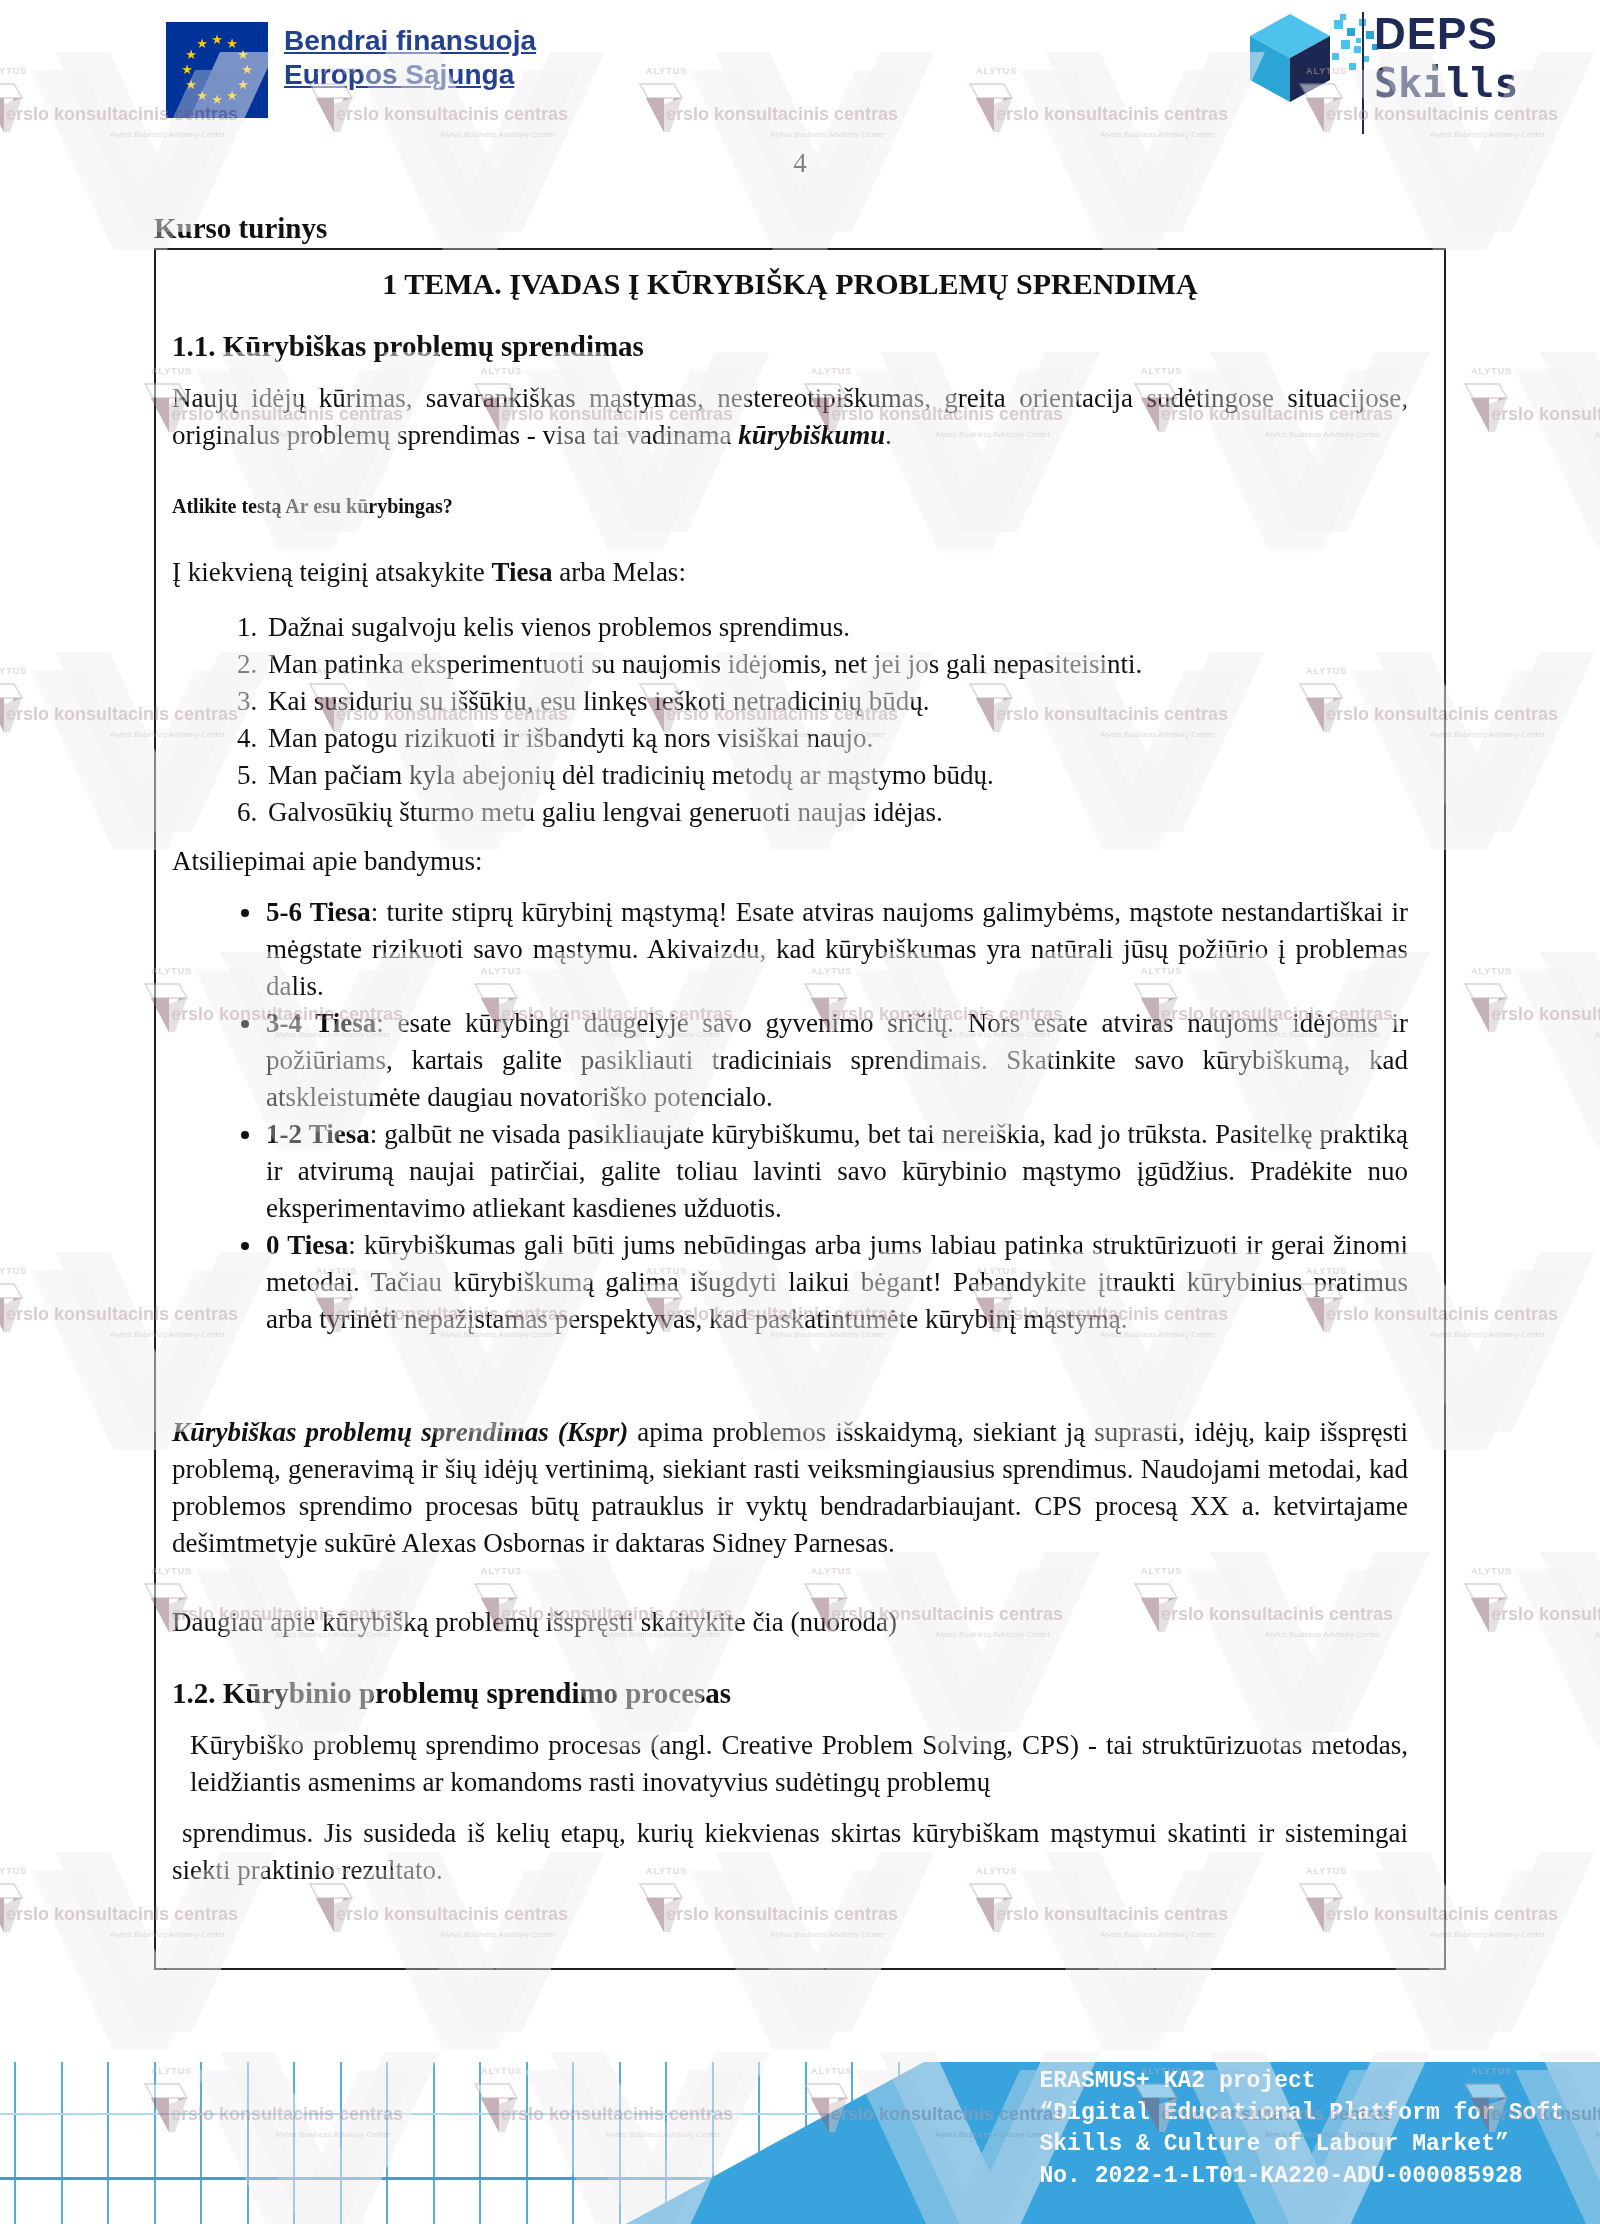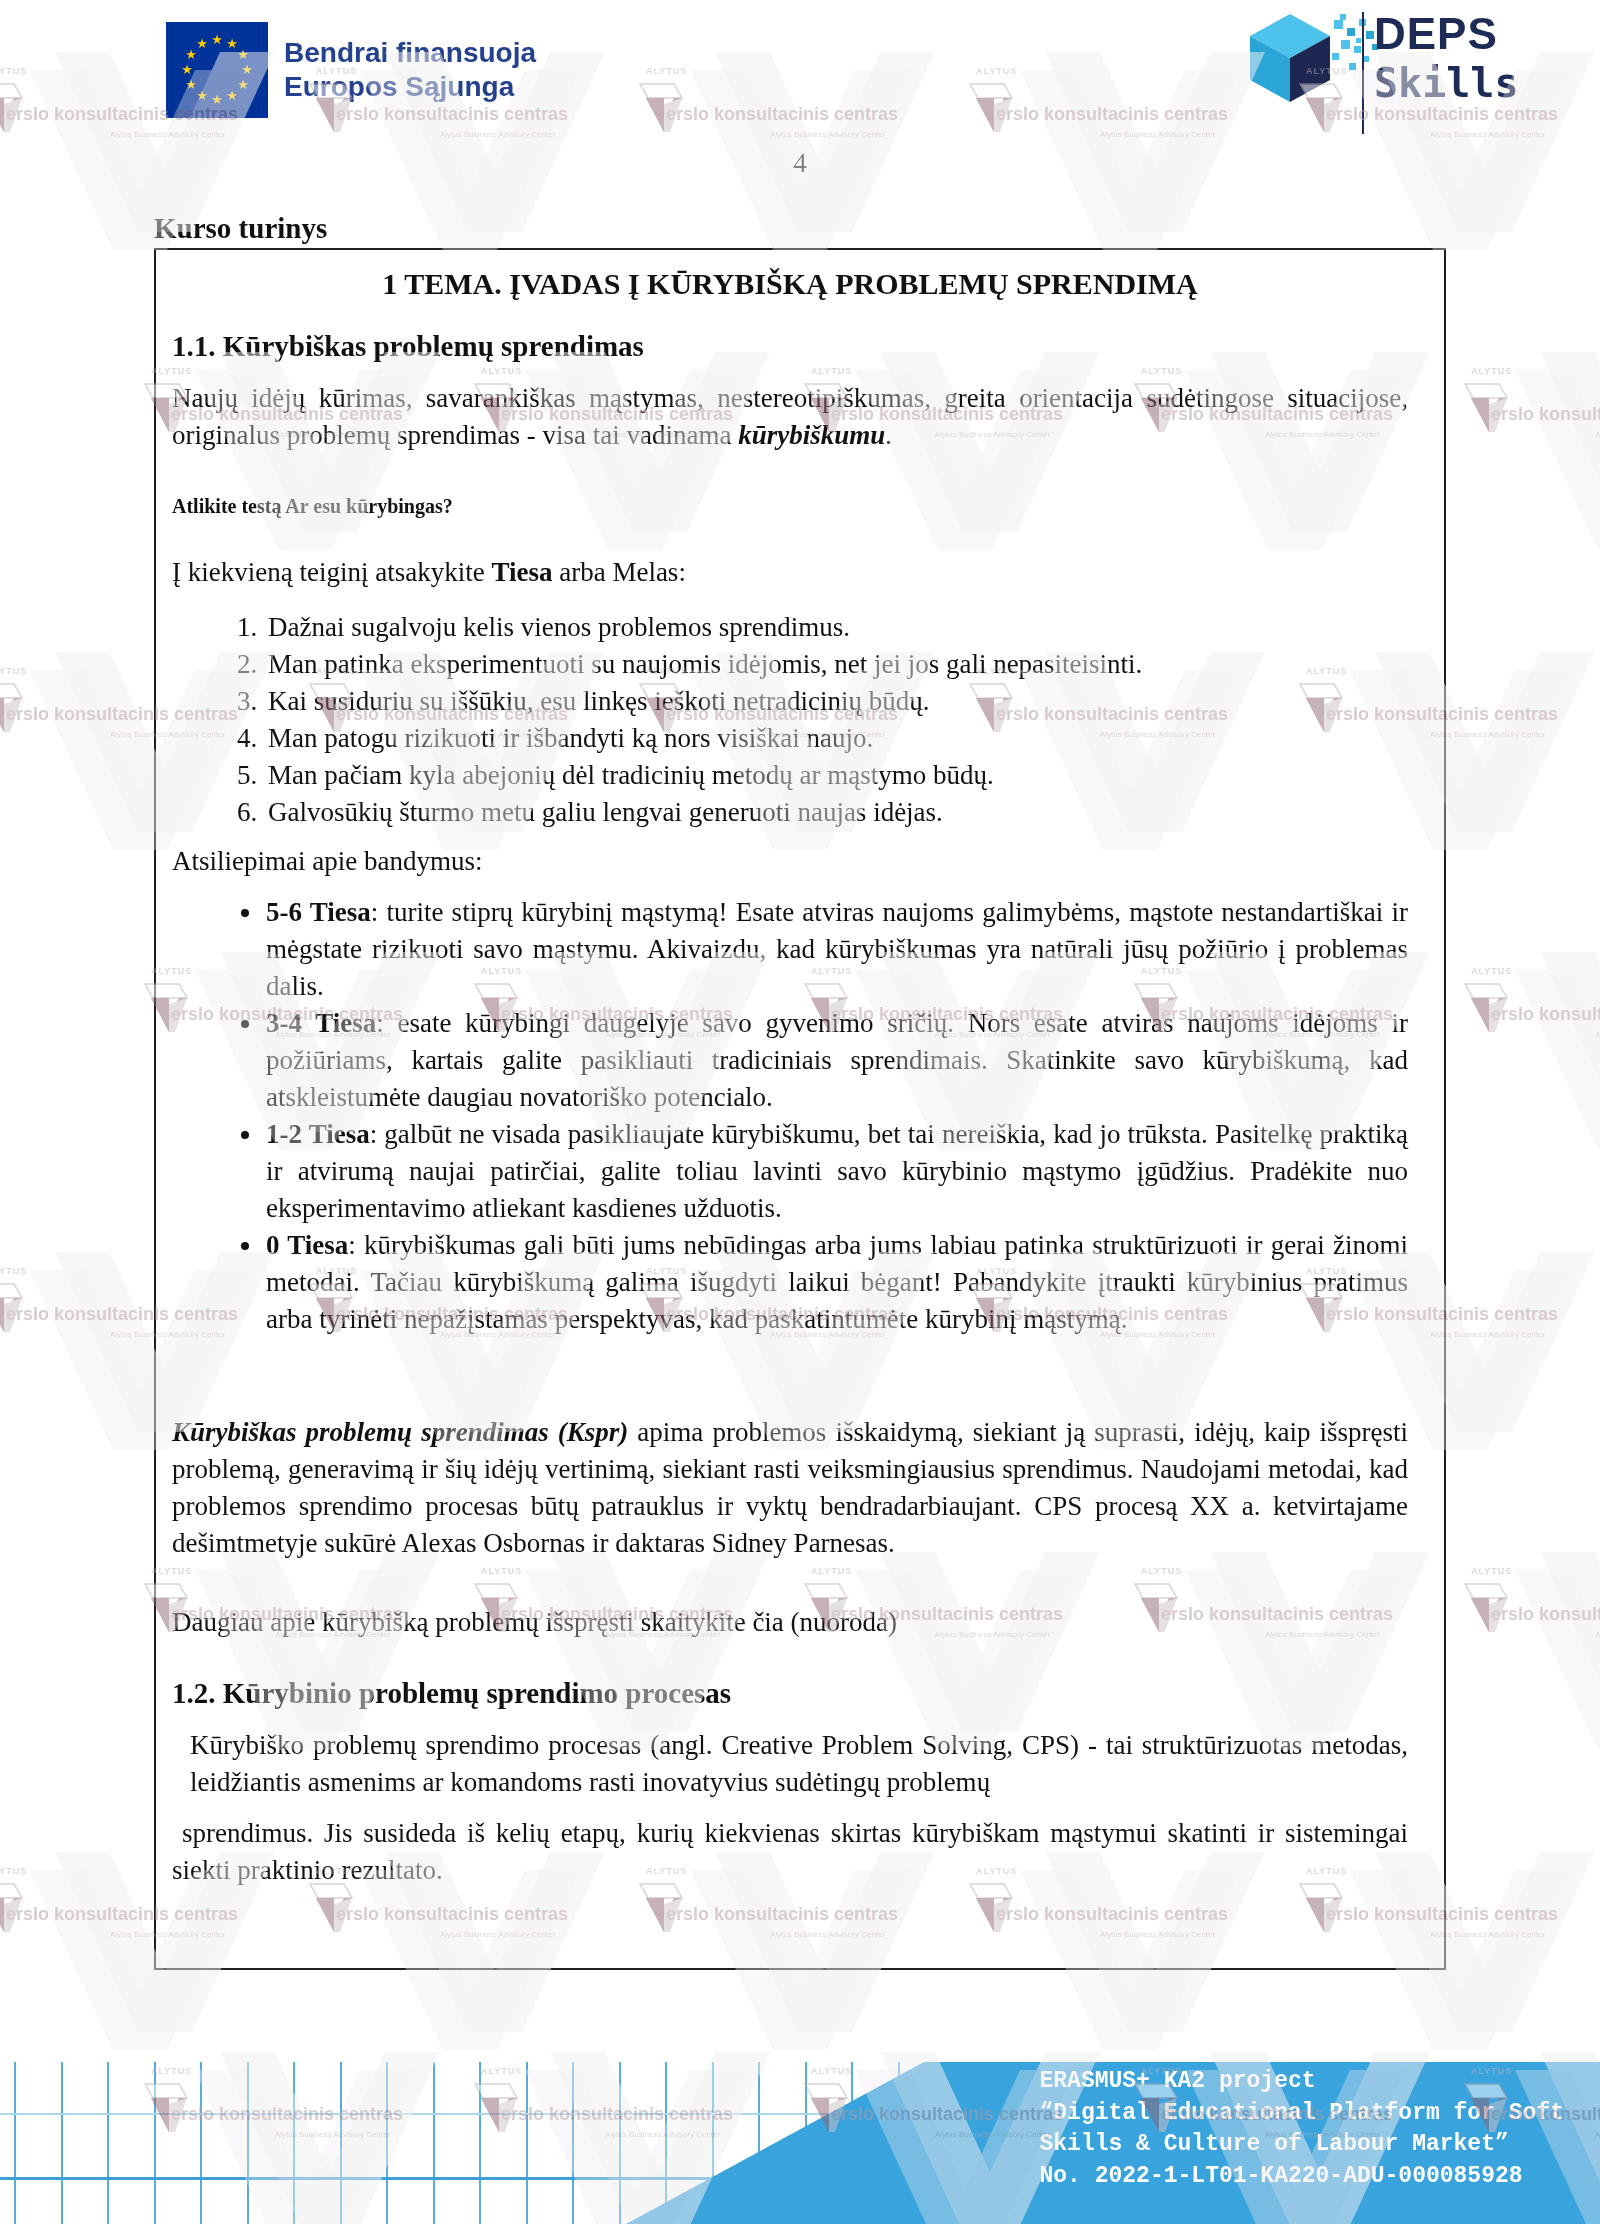--- a/index.html
+++ b/index.html
@@ -20,22 +20,22 @@
                font-size:9px;letter-spacing:1px;color:#c2b2b8;font-weight:bold;}
   .wm .wm-name{position:absolute;left:46px;top:44px;font-family:"Liberation Sans",sans-serif;
                font-size:18px;font-weight:bold;color:var(--wm-text);white-space:nowrap;}
   .wm .wm-sub{position:absolute;left:150px;top:70px;font-family:"Liberation Sans",sans-serif;
               font-size:8px;color:#bfb0b6;white-space:nowrap;}
   
   #eu-flag{position:absolute;left:166px;top:22px;width:102px;height:96px;z-index:2;}
   #eu-flag .field{position:absolute;inset:0;background:var(--eu-blue);}
   .eu-star{position:absolute;color:var(--star-yellow);font-size:13px;line-height:13px;width:13px;
            text-align:center;font-family:"DejaVu Sans",sans-serif;}
-  #eu-text{position:absolute;left:284px;top:36px;z-index:2;font-family:"Liberation Sans",sans-serif;
-           font-weight:bold;font-size:28px;line-height:34px;color:var(--eu-text);}
+  #eu-text{position:absolute;left:284px;top:24px;z-index:2;font-family:"Liberation Sans",sans-serif;
+           font-weight:bold;font-size:28px;line-height:34px;color:var(--eu-text);text-decoration:underline;}
   #deps-logo{position:absolute;left:1246px;top:8px;z-index:2;width:330px;height:130px;}
   #deps-divider{position:absolute;left:116px;top:4px;width:2px;height:122px;background:var(--deps-navy);}
   #deps-word1{position:absolute;left:128px;top:2px;font-family:"Liberation Sans",sans-serif;
               font-weight:bold;font-size:44px;line-height:48px;color:var(--deps-navy);letter-spacing:1px;}
   #deps-word2{position:absolute;left:128px;top:52px;font-family:"DejaVu Sans Mono",monospace;
               font-weight:bold;font-size:40px;line-height:46px;color:var(--deps-navy);}
   
   #page-number{position:absolute;left:154px;top:148px;width:1292px;text-align:center;
                font-size:27px;z-index:2;}
   #kurso{position:absolute;left:154px;top:212px;font-size:29px;font-weight:bold;z-index:2;}

